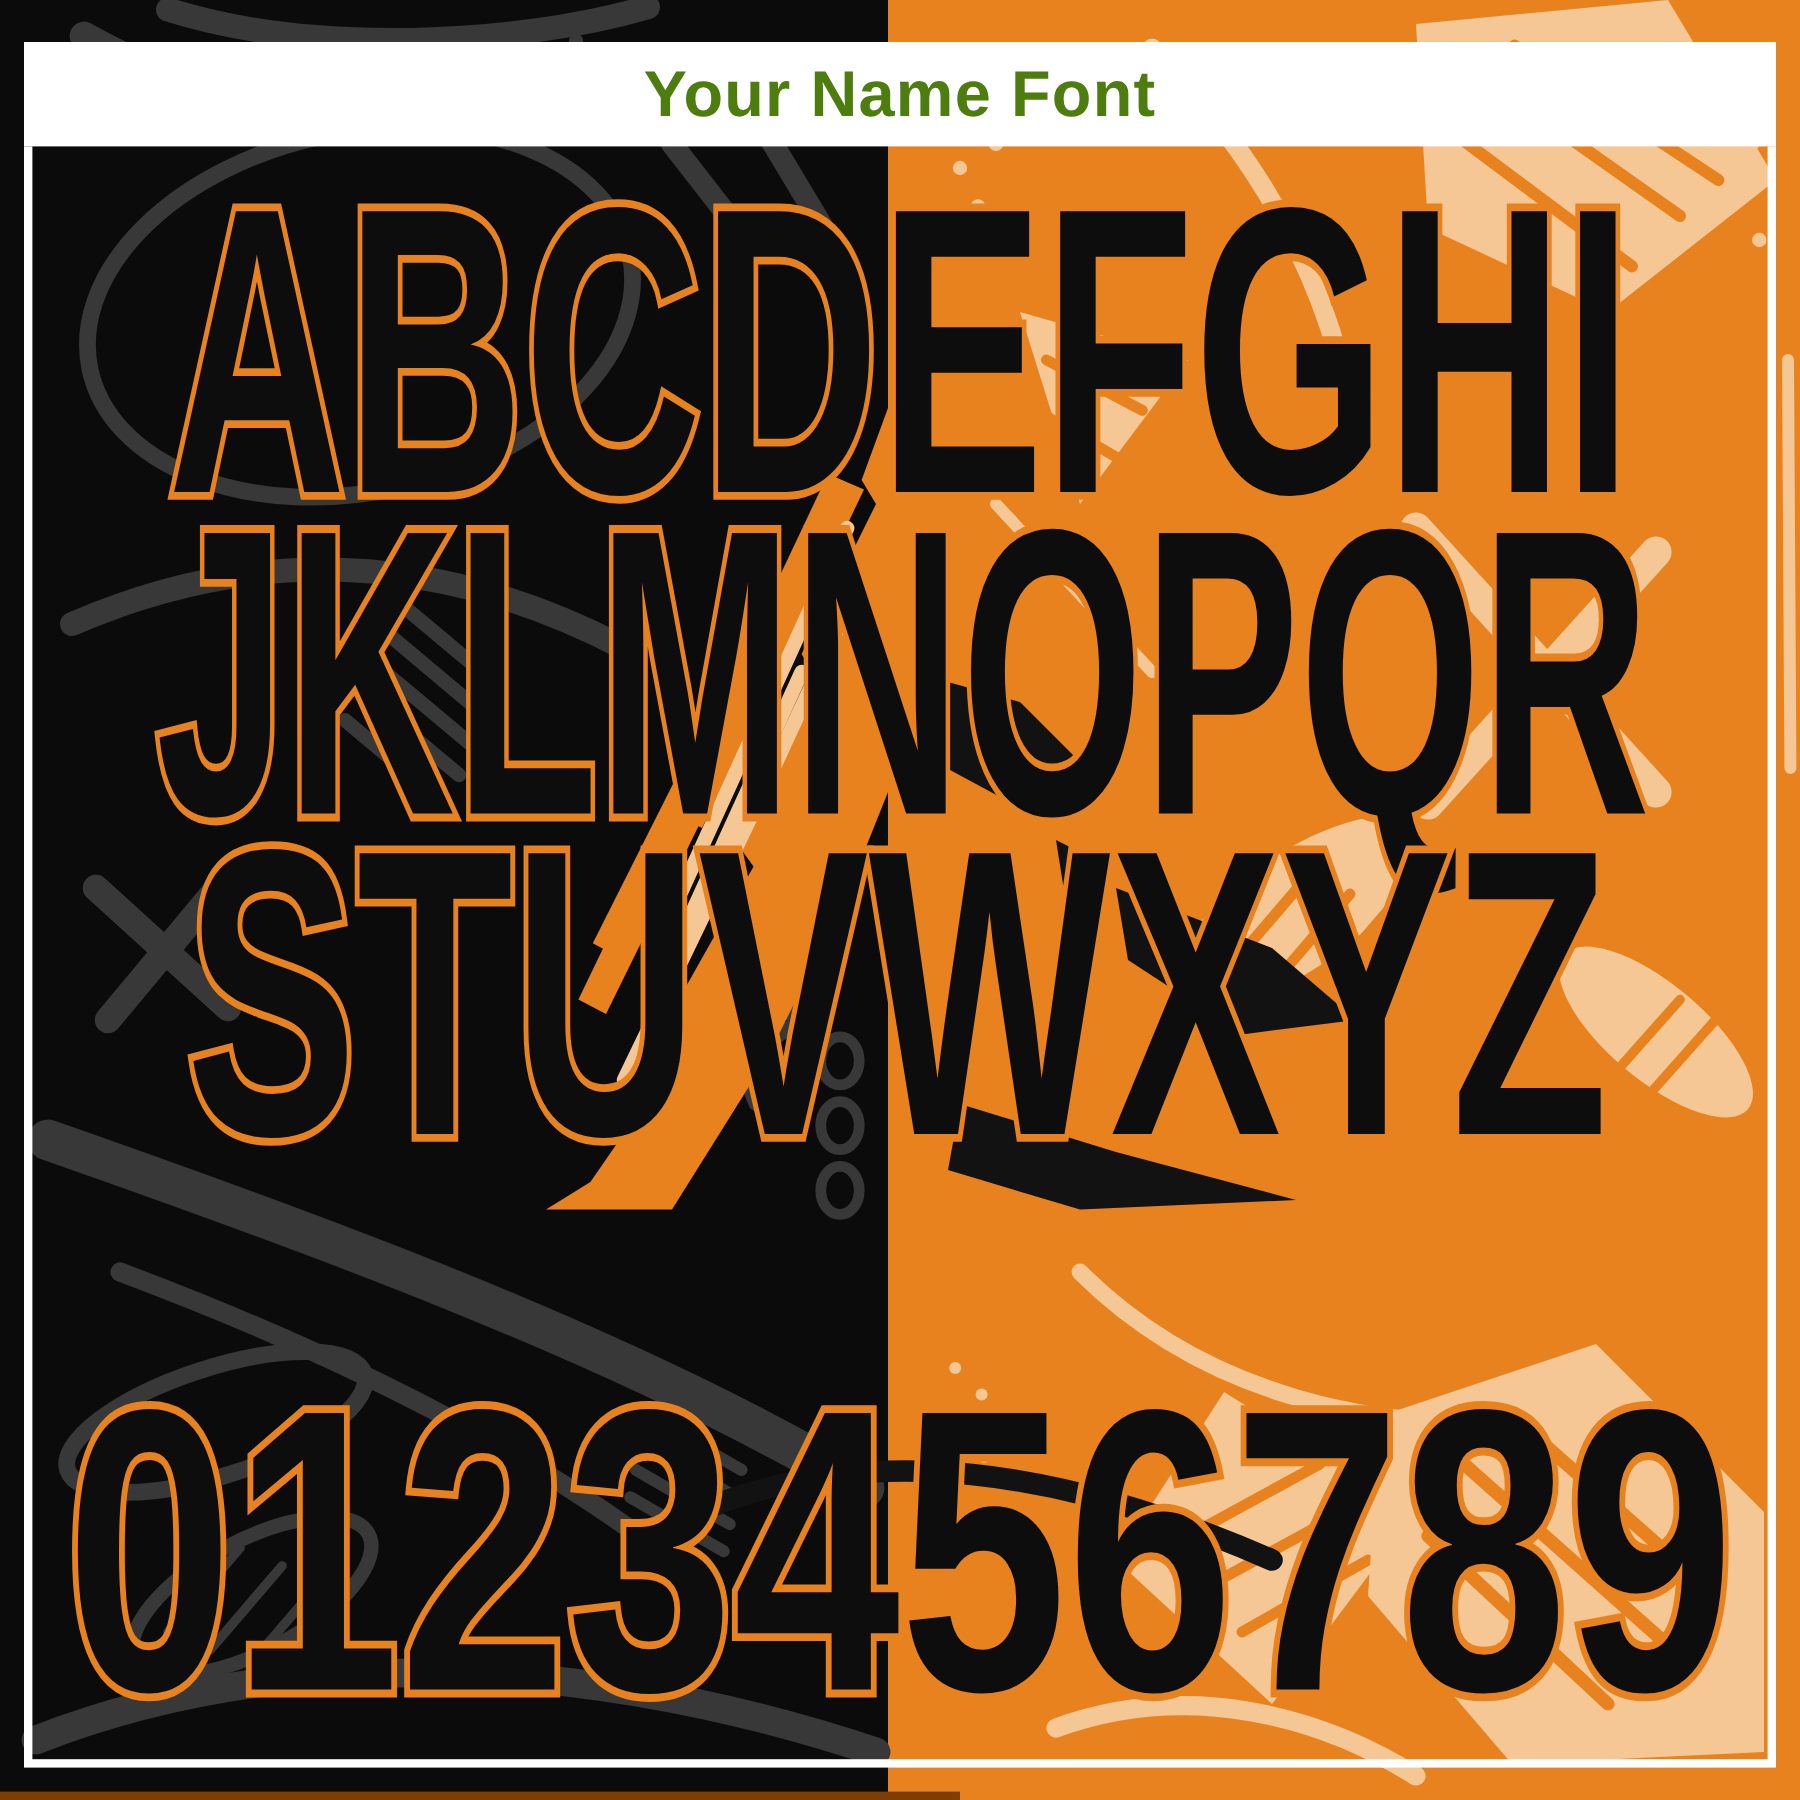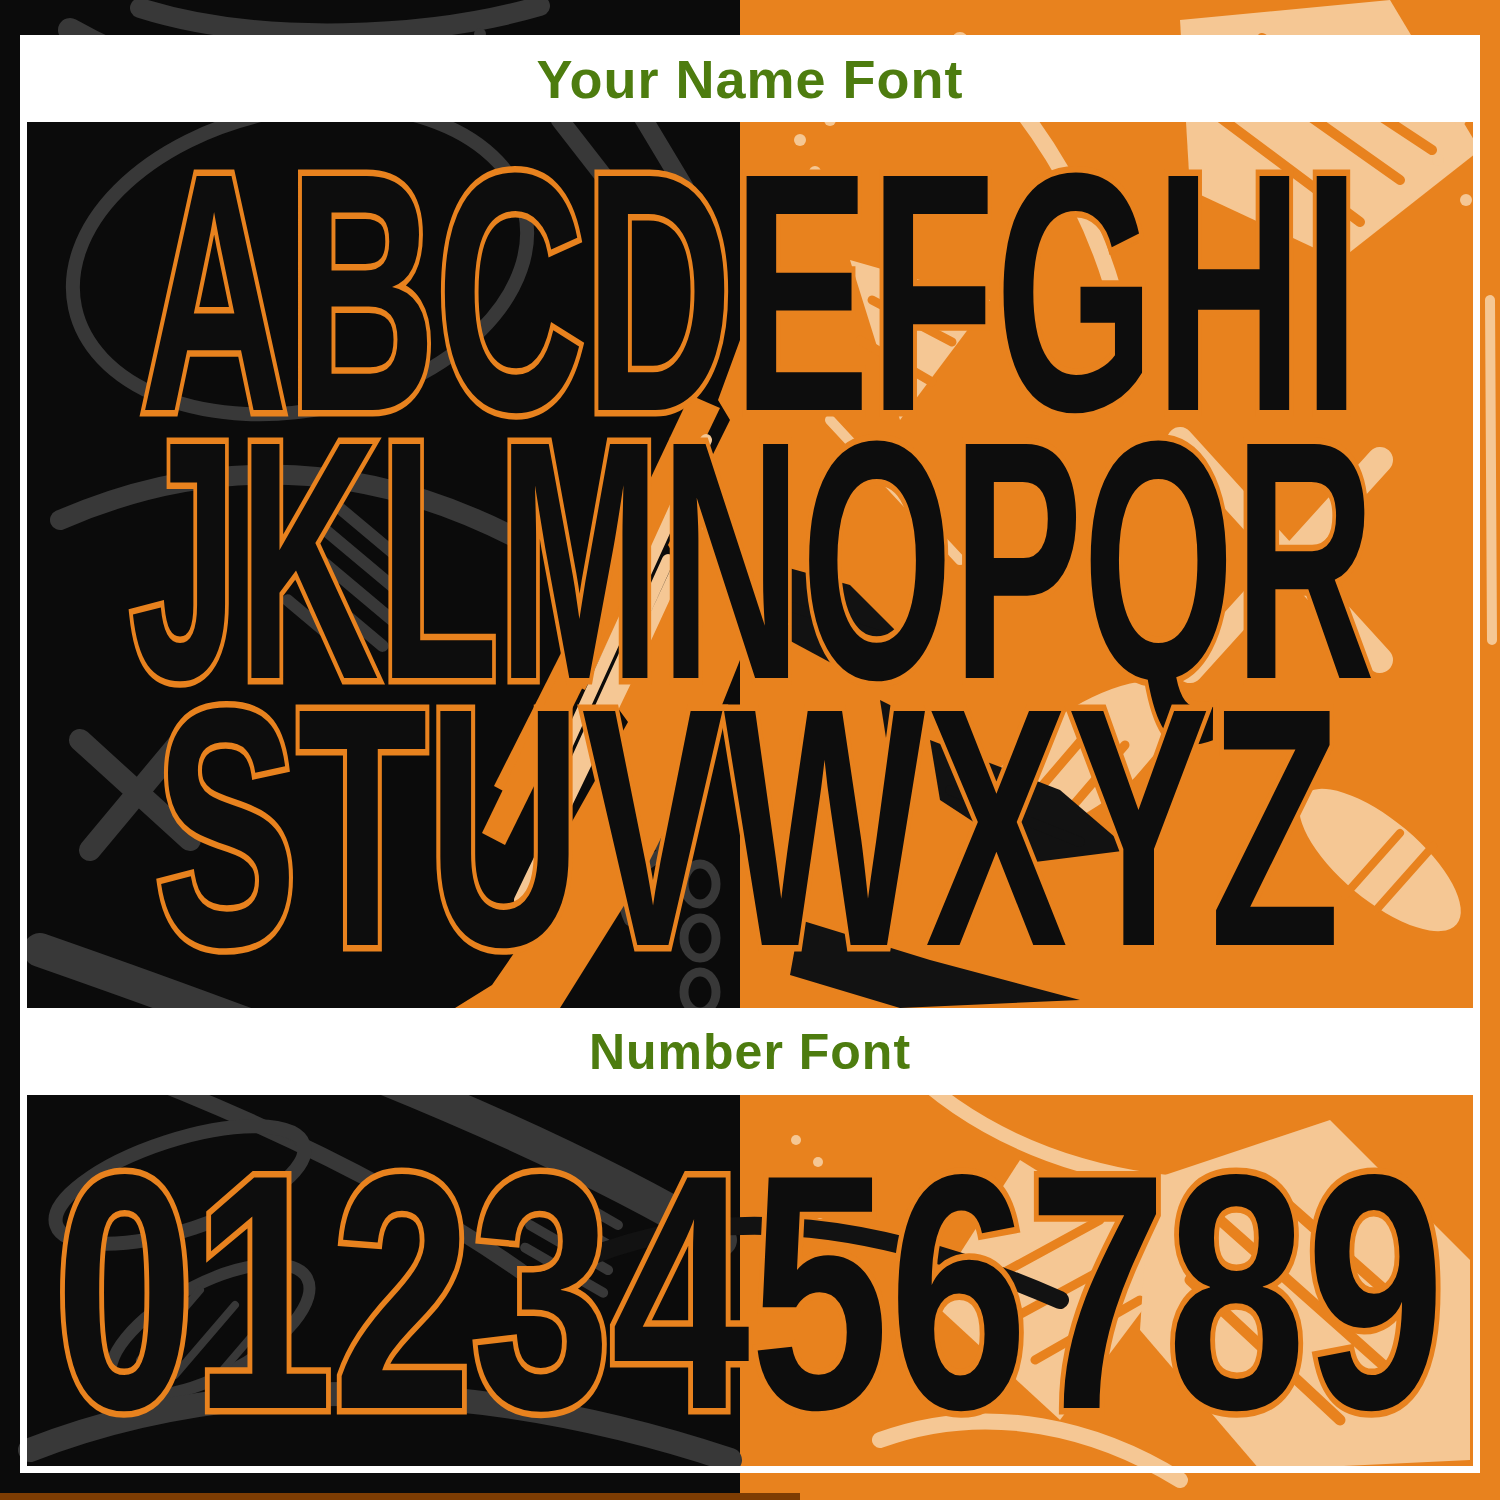--- a/index.html
+++ b/index.html
@@ -129,17 +129,14 @@
 
     <text class="letters" x="140" y="410" font-size="340" textLength="1220" lengthAdjust="spacingAndGlyphs">ABCDEFGHI</text>
     <text class="letters" x="130" y="678" font-size="340" textLength="1245" lengthAdjust="spacingAndGlyphs">JKLMNOPQR</text>
     <text class="letters" x="155" y="945" font-size="340" textLength="1185" lengthAdjust="spacingAndGlyphs">STUVWXYZ</text>
     <text class="letters" x="55" y="1408" font-size="335" textLength="1390" lengthAdjust="spacingAndGlyphs">0123456789</text>
   </svg>
 
   <div class="band band-top">
     <span>Your Name Font</span>
   </div>
-  <div class="band band-mid">
-    <span>Number Font</span>
-  </div>
 
 </div>
 
 </body></html>

